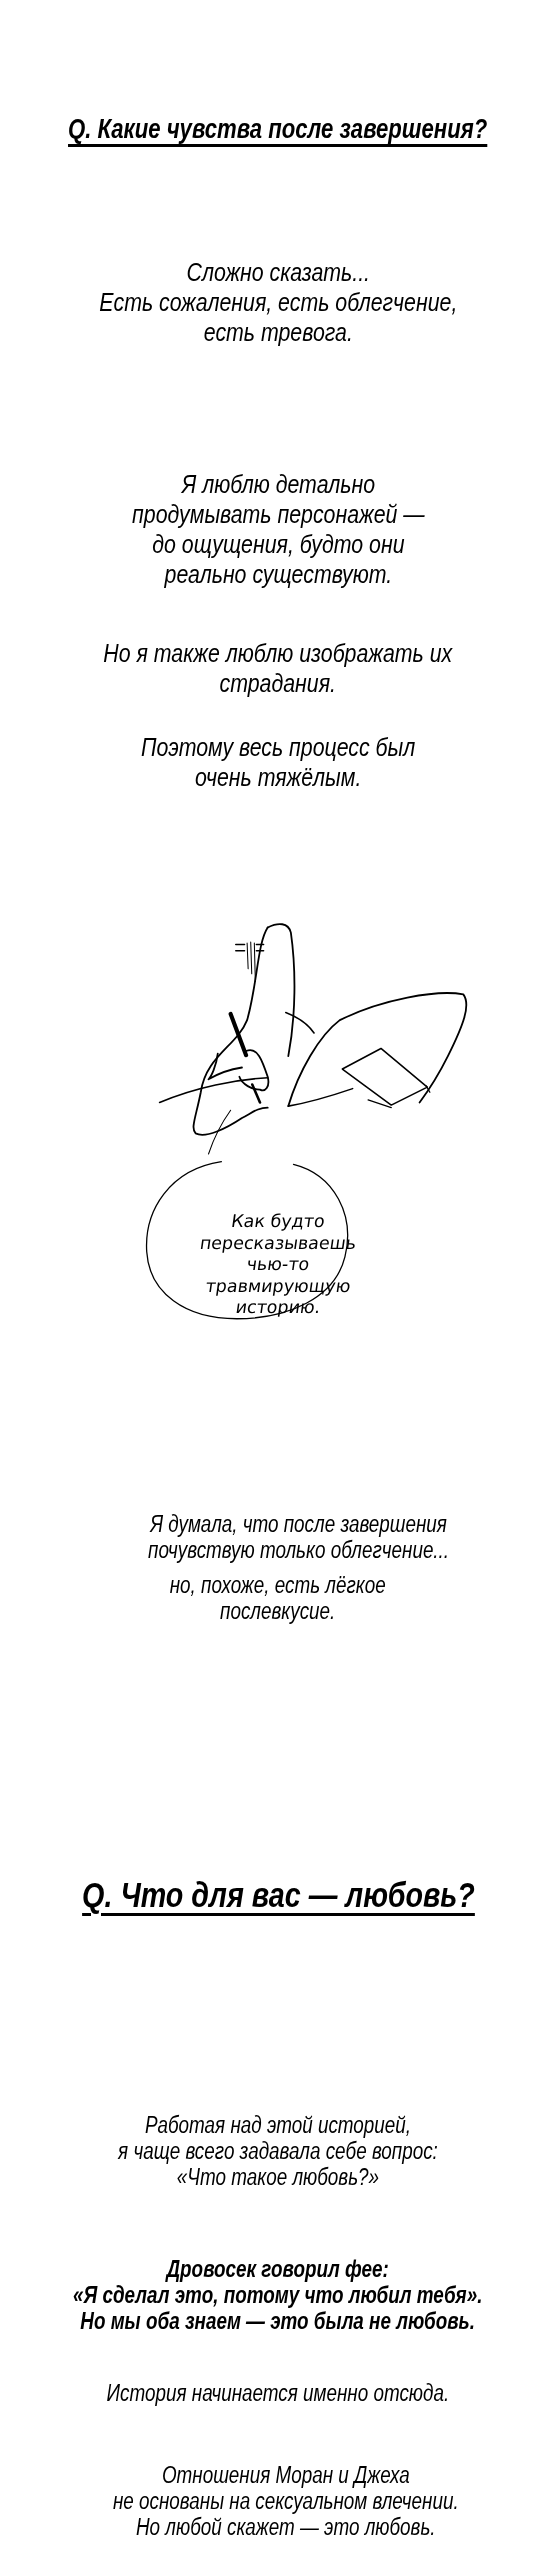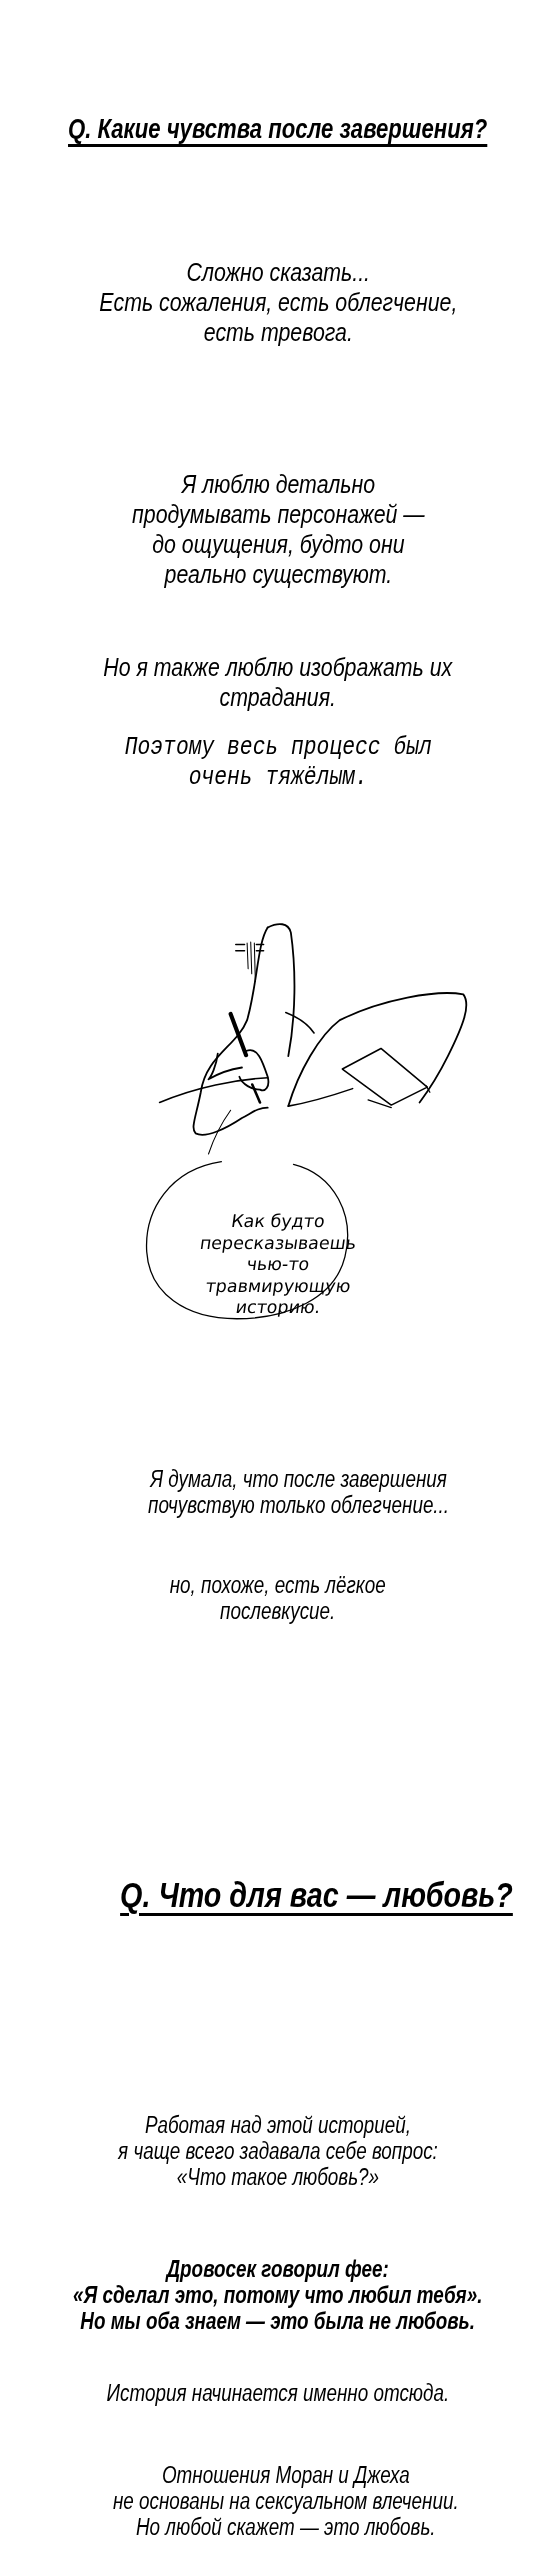--- a/index.html
+++ b/index.html
@@ -77,28 +77,28 @@
 
 <div class="block" style="top:433px;margin-top:36px;">
   <span class="narrow para">
     <span class="line">Я люблю детально</span>
     <span class="line">продумывать персонажей —</span>
     <span class="line">до ощущения, будто они</span>
     <span class="line">реально существуют.</span>
   </span>
 </div>
 
-<div class="block" style="top:652px;">
+<div class="block" style="top:638px;">
   <span class="narrow para">
     <span class="line">Но я также люблю изображать их</span>
     <span class="line">страдания.</span>
   </span>
 </div>
 
-<div class="block" style="top:732px;font-family:Liberation Mono, monospace;">
+<div class="block" style="top:732px;">
   <span class="narrow para">
     <span class="line">Поэтому весь процесс был</span>
     <span class="line">очень тяжёлым.</span>
   </span>
 </div>
 
 <svg class="illustration" style="top:922px;" width="556" height="464" viewBox="0 0 1080 900" fill="none" stroke="#000" stroke-linecap="round" stroke-linejoin="round">
 
   <path d="M520 10 C 500 40, 500 120, 480 190 C 460 240, 400 260, 390 330 C 380 380, 370 400, 380 410 C 400 420, 440 400, 470 380 C 490 370, 500 360, 520 360" stroke-width="3.5"></path>
   <path d="M520 10 C 540 0, 560 0, 565 20 C 575 90, 575 180, 560 260" stroke-width="3.5"></path>
@@ -129,35 +129,35 @@
 </svg>
 
 <div class="bubble-text" style="top:1211px;">
   <span class="line">Как будто</span>
   <span class="line">пересказываешь</span>
   <span class="line">чью-то</span>
   <span class="line">травмирующую</span>
   <span class="line">историю.</span>
 </div>
 
-<div class="block" style="top:1466px;padding-left:41px;">
+<div class="block" style="top:1511px;padding-left:41px;">
   <span class="narrow para small">
     <span class="line">Я думала, что после завершения</span>
     <span class="line">почувствую только облегчение...</span>
   </span>
 </div>
 
 <div class="block" style="top:1572px;">
   <span class="narrow para small">
     <span class="line">но, похоже, есть лёгкое</span>
     <span class="line">послевкусие.</span>
   </span>
 </div>
 
-<div class="block" style="top:1875px;text-align:right;">
+<div class="block" style="top:1875px;">
   <span class="narrow heading h2">Q. Что для вас — любовь?</span>
 </div>
 
 <div class="block" style="top:2112px;text-decoration:underline;">
   <span class="narrow para small">
     <span class="line">Работая над этой историей,</span>
     <span class="line">я чаще всего задавала себе вопрос:</span>
     <span class="line">«Что такое любовь?»</span>
   </span>
 </div>

